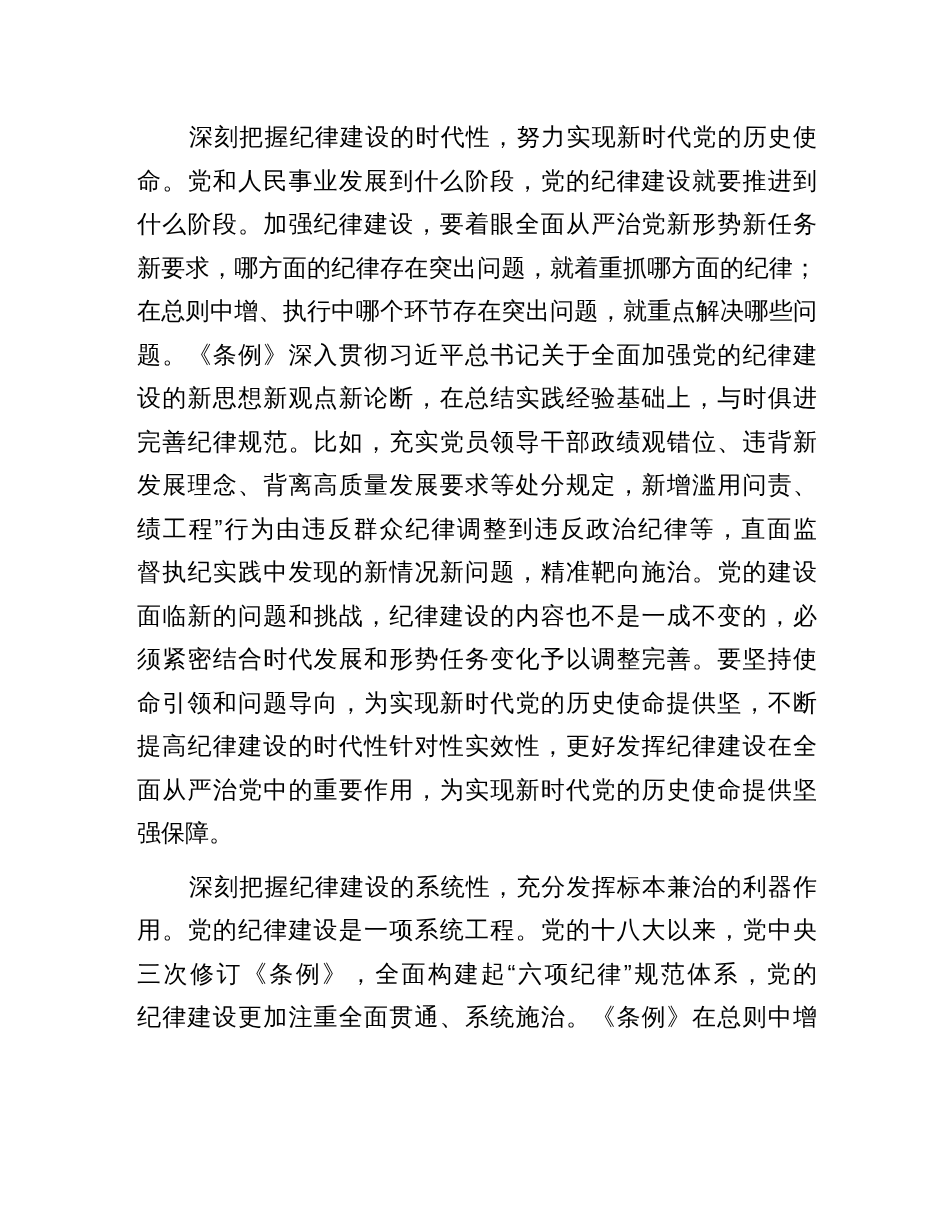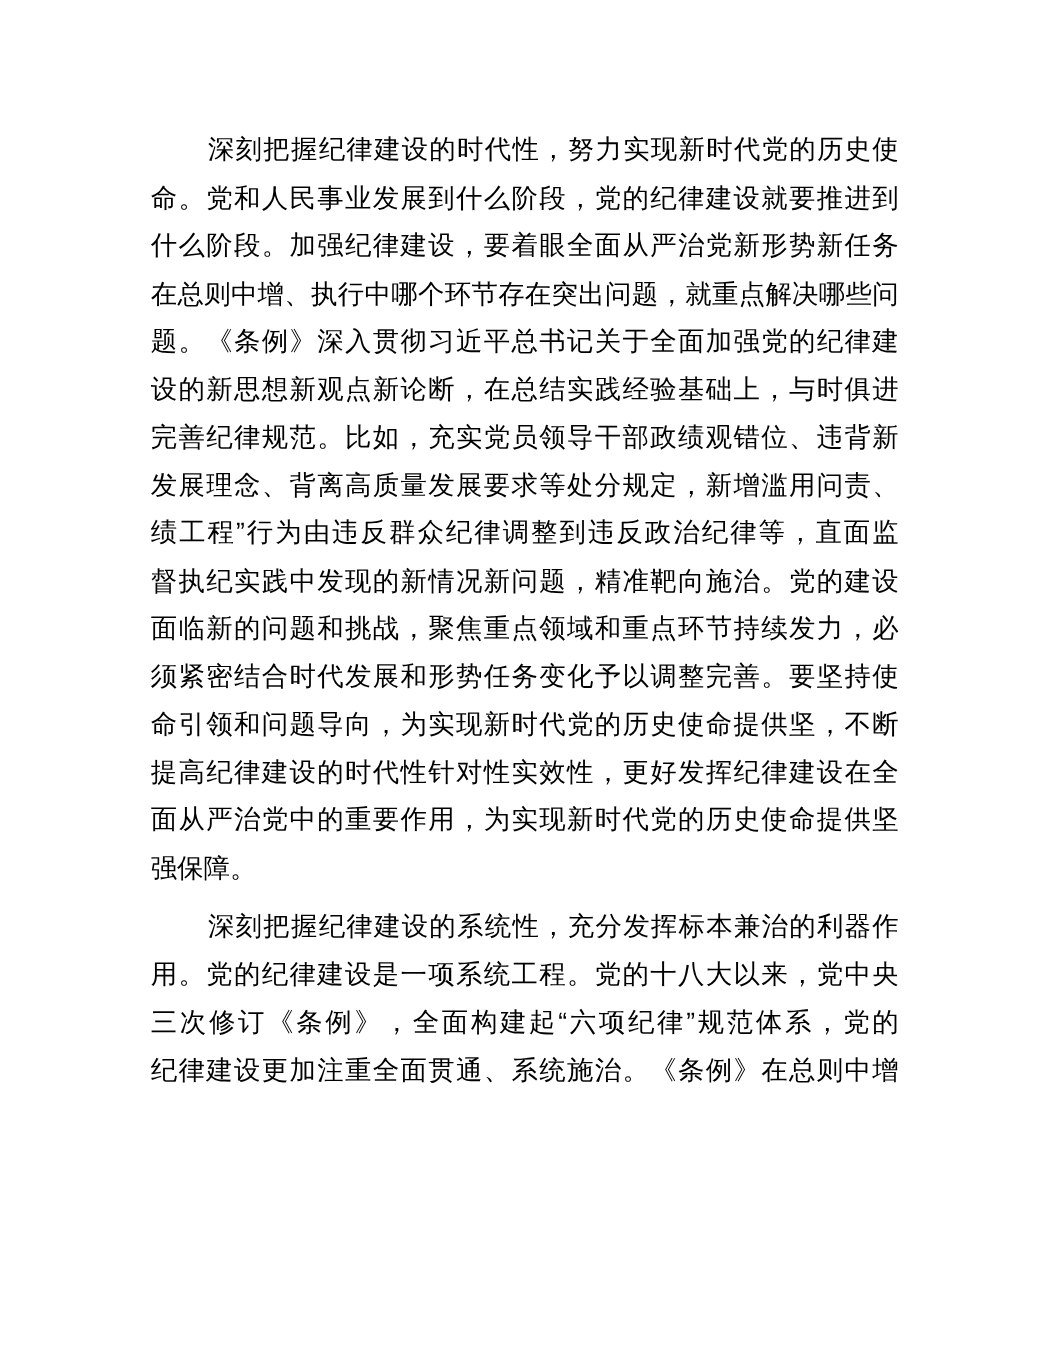--- a/index.html
+++ b/index.html
@@ -49,28 +49,29 @@
 </style>
 </head>
 <body>
 
 <div class="page">
   <div class="doc-body">
       <div class="paragraph">
         <div class="line first">深刻把握纪律建设的时代性，努力实现新时代党的历史使</div>
         <div class="line">命。党和人民事业发展到什么阶段，党的纪律建设就要推进到</div>
         <div class="line">什么阶段。加强纪律建设，要着眼全面从严治党新形势新任务</div>
+        <div class="line">新要求，哪方面的纪律存在突出问题，就着重抓哪方面的纪律；</div>
         <div class="line">在总则中增、执行中哪个环节存在突出问题，就重点解决哪些问</div>
         <div class="line">题。《条例》深入贯彻习近平总书记关于全面加强党的纪律建</div>
         <div class="line">设的新思想新观点新论断，在总结实践经验基础上，与时俱进</div>
         <div class="line">完善纪律规范。比如，充实党员领导干部政绩观错位、违背新</div>
         <div class="line">发展理念、背离高质量发展要求等处分规定，新增滥用问责、</div>
         <div class="line">绩工程”行为由违反群众纪律调整到违反政治纪律等，直面监</div>
         <div class="line">督执纪实践中发现的新情况新问题，精准靶向施治。党的建设</div>
-        <div class="line">面临新的问题和挑战，聚焦重点领域和重点环节持续发力，必</div>
+        <div class="line">面临新的问题和挑战，纪律建设的内容也不是一成不变的，必</div>
         <div class="line">须紧密结合时代发展和形势任务变化予以调整完善。要坚持使</div>
         <div class="line">命引领和问题导向，为实现新时代党的历史使命提供坚，不断</div>
         <div class="line">提高纪律建设的时代性针对性实效性，更好发挥纪律建设在全</div>
         <div class="line">面从严治党中的重要作用，为实现新时代党的历史使命提供坚</div>
         <div class="line flush-end">强保障。</div>
       </div>
       <div class="paragraph">
         <div class="line first">深刻把握纪律建设的系统性，充分发挥标本兼治的利器作</div>
         <div class="line">用。党的纪律建设是一项系统工程。党的十八大以来，党中央</div>
         <div class="line">三次修订《条例》，全面构建起“六项纪律”规范体系，党的</div>

